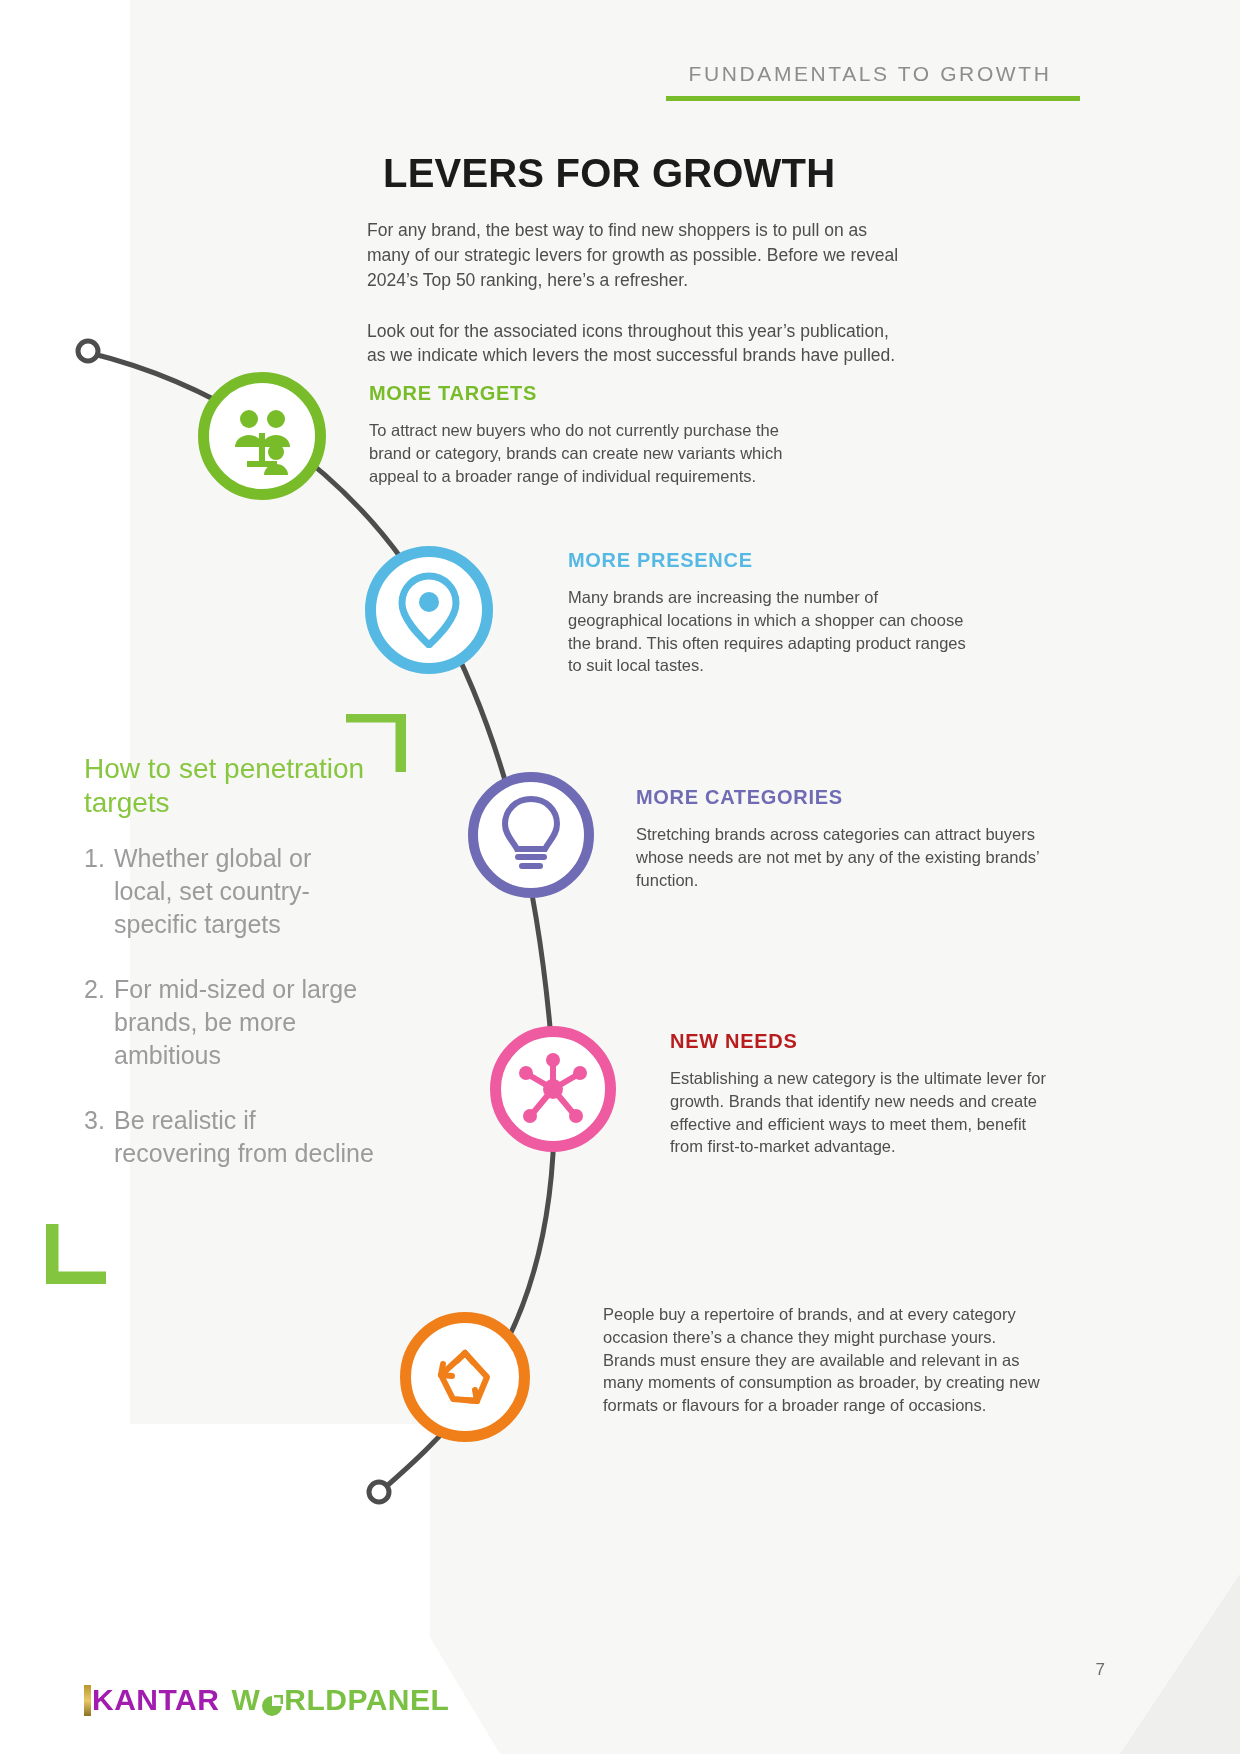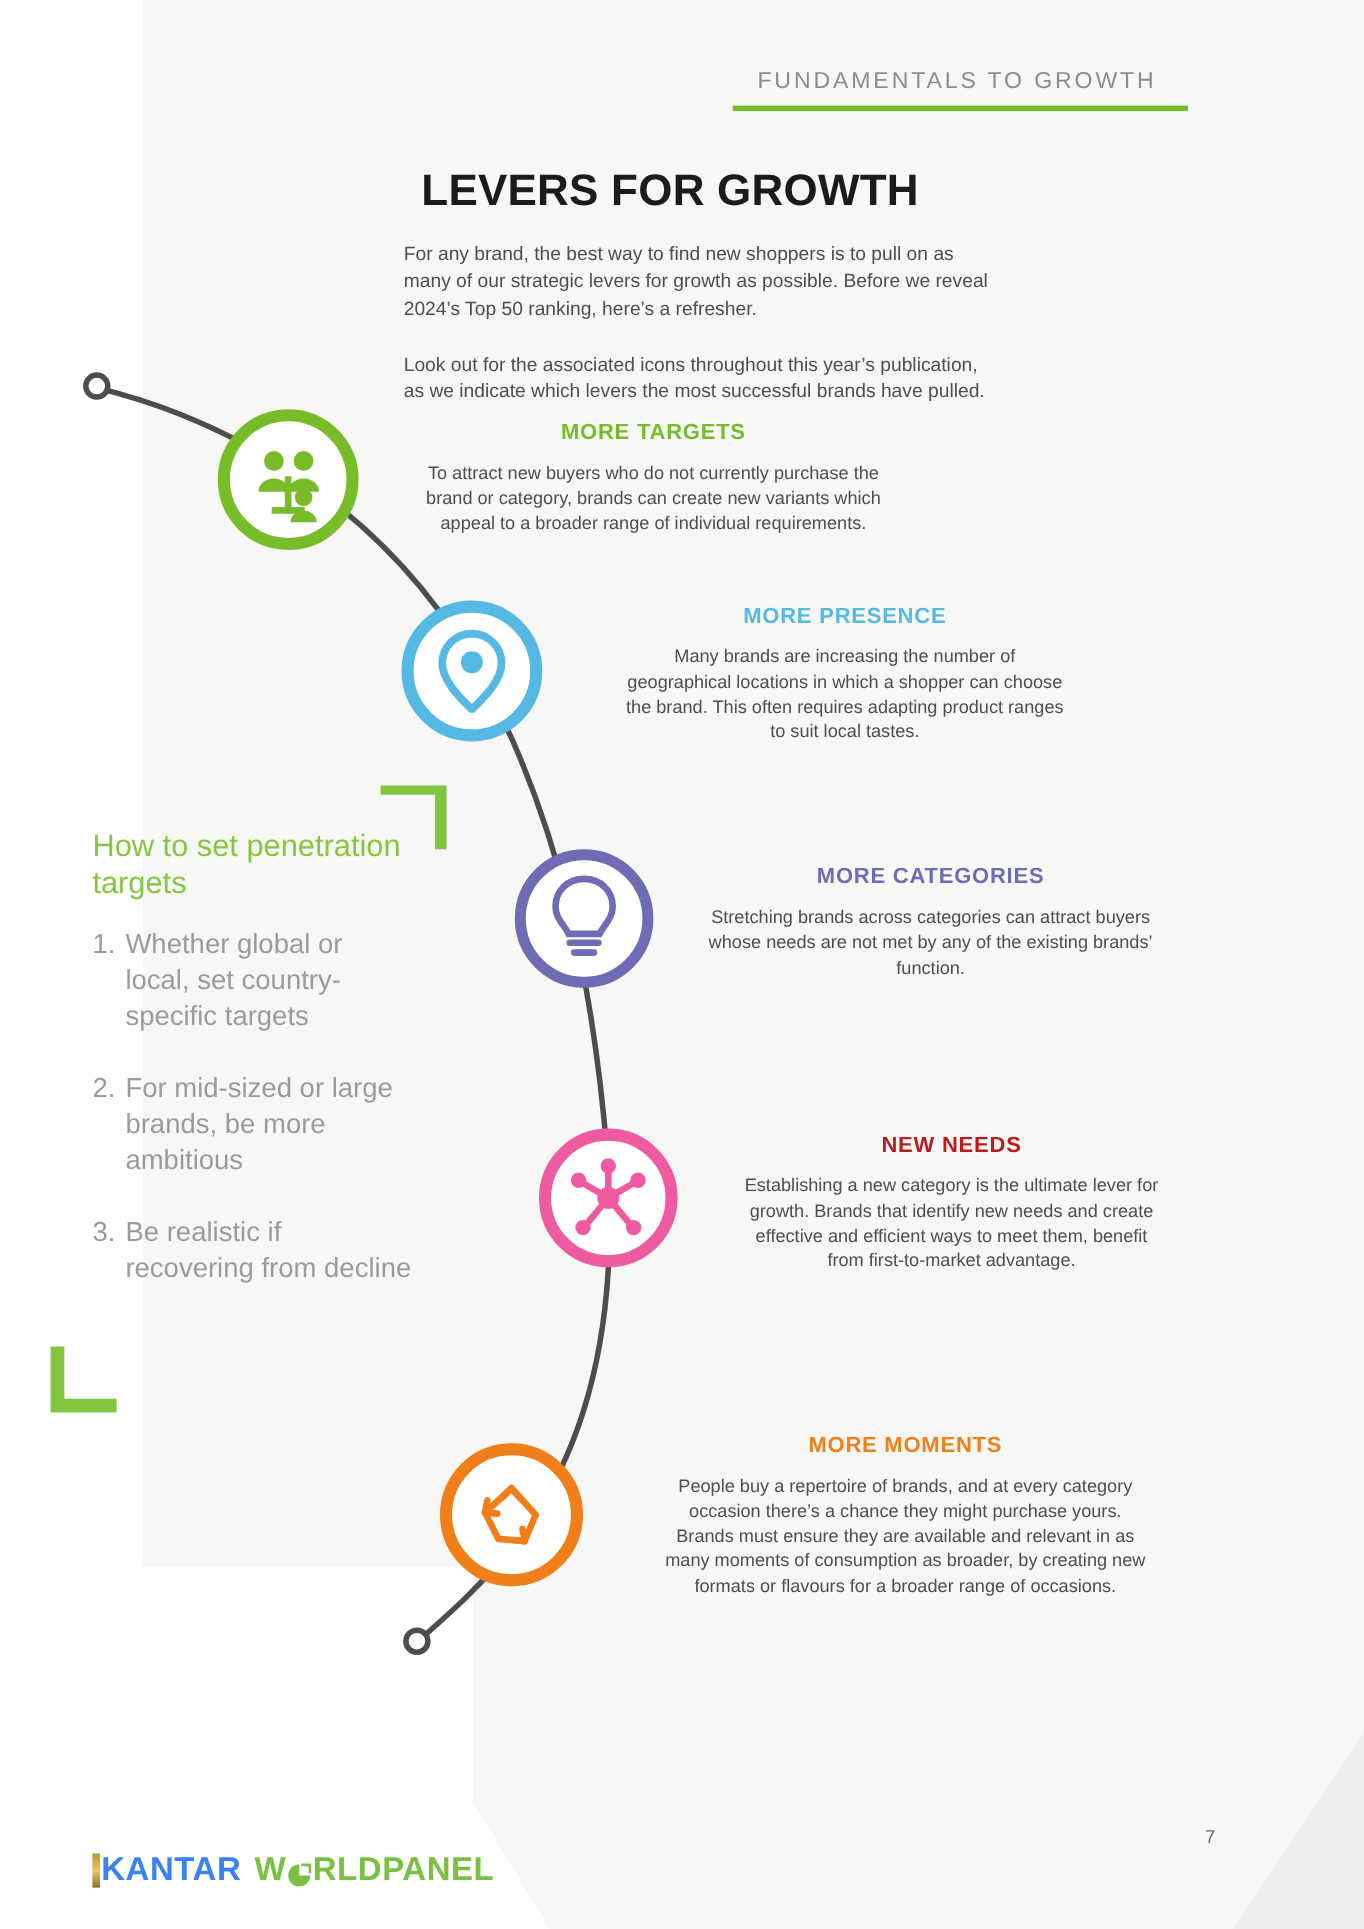--- a/index.html
+++ b/index.html
@@ -141,21 +141,20 @@
     background: #ffffff;
     box-sizing: border-box;
     display: flex;
     align-items: center;
     justify-content: center;
     z-index: 6;
   }
   .lever-text {
     position: absolute;
     z-index: 6;
-    text-align: center;
   }
   .lever-heading {
     font-size: 20px;
     font-weight: 700;
     letter-spacing: 0.7px;
     margin: 0 0 14px 0;
   }
   .lever-body {
     font-size: 16.5px;
     line-height: 1.38;
@@ -212,21 +211,21 @@
     font-size: 30px;
     font-weight: 700;
     letter-spacing: 0.5px;
   }
   .logo-accent {
     width: 7px;
     height: 31px;
     background: linear-gradient(180deg, #b8972e 0%, #e8c969 50%, #8d7022 100%);
     margin-right: 1px;
   }
-  .logo-kantar { color: #3b82f6; }
+  .logo-kantar { color: #a21caf; }
   .logo-world { color: #7ac143; margin-left: 12px; display: flex; align-items: center; }
   .logo-o {
     display: inline-block;
     width: 22px;
     height: 22px;
     margin: 0 1px;
     position: relative;
     top: 1px;
   }
   .page-number {
@@ -333,21 +332,20 @@
         <path d="M40 16 L62 40 L52 64"></path>
         <path d="M52 64 L28 62 L16 38"></path>
         <path d="M16 38 L40 16"></path>
         <path d="M40 16 L32 24 M40 16 L48 25"></path>
         <path d="M52 64 L50 53 M52 64 L41 63"></path>
         <path d="M16 38 L27 39 M16 38 L18 27"></path>
       </g>
     </svg>
   </div>
   <div class="lever-text" style="left:603px; top:1303px; width:440px;">
-    <h2 class="lever-heading" style="color:#f07f1a;">MORE MOMENTS</h2>
     <p class="lever-body">People buy a repertoire of brands, and at every category occasion there’s a chance they might purchase yours. Brands must ensure they are available and relevant in as many moments of consumption as broader, by creating new formats or flavours for a broader range of occasions.</p>
   </div>
 
   <svg class="bracket" style="left:344px; top:714px;" width="62" height="62">
     <path d="M2 2 L58 2 L58 58" fill="none" stroke="#84c53f" stroke-width="13"></path>
   </svg>
   <svg class="bracket" style="left:46px; top:1222px;" width="62" height="62">
     <path d="M6 2 L6 56 L60 56" fill="none" stroke="#84c53f" stroke-width="13"></path>
   </svg>
 

